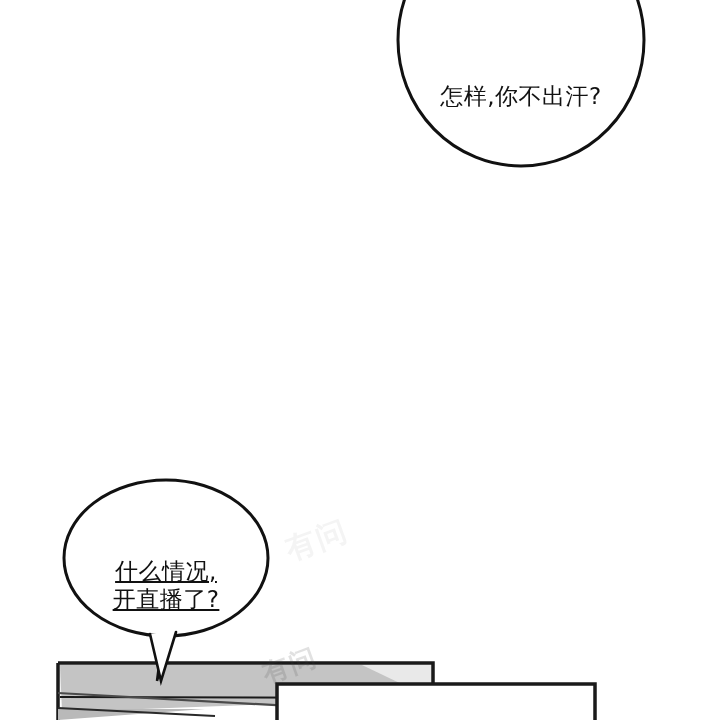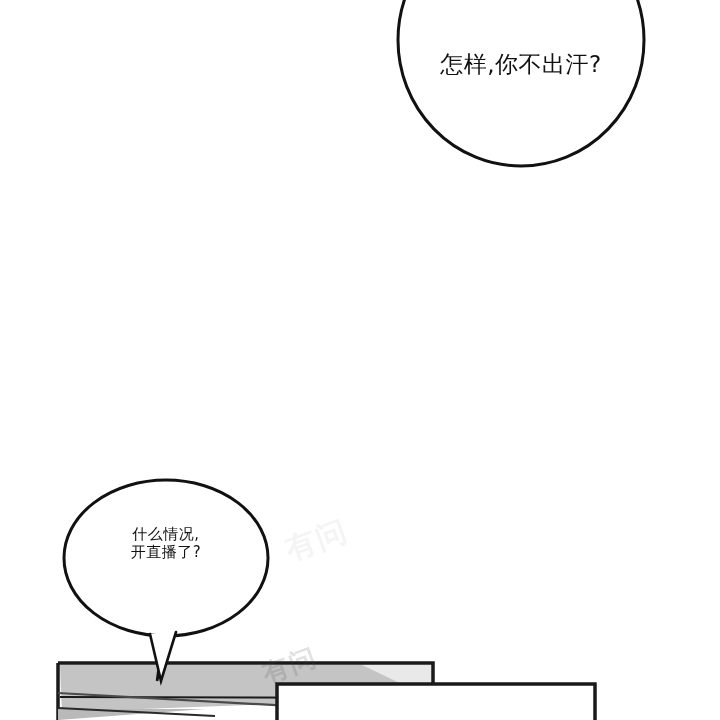--- a/index.html
+++ b/index.html
@@ -32,32 +32,34 @@
   }
   .bubble-text {
     position: absolute;
     text-align: center;
     color: #111111;
     white-space: pre;
     line-height: 1.22;
     letter-spacing: 0.5px;
     font-family: "DejaVu Sans", "Liberation Sans", sans-serif;
     pointer-events: none;
+    margin-top: 32px;
   }
   #bubble-one-text {
     left: 398px;
     top: 50px;
     width: 246px;
     font-size: 23px;
   }
   #bubble-two-text {
     left: 64px;
     top: 525px;
     width: 204px;
-    font-size: 15px;
+    font-size: 23px;
+    text-decoration: underline;
   }
   .watermark {
     position: absolute;
     color: rgba(60, 60, 60, 0.055);
     font-size: 30px;
     font-weight: bold;
     letter-spacing: 2px;
     transform: rotate(-20deg);
     pointer-events: none;
     white-space: nowrap;

